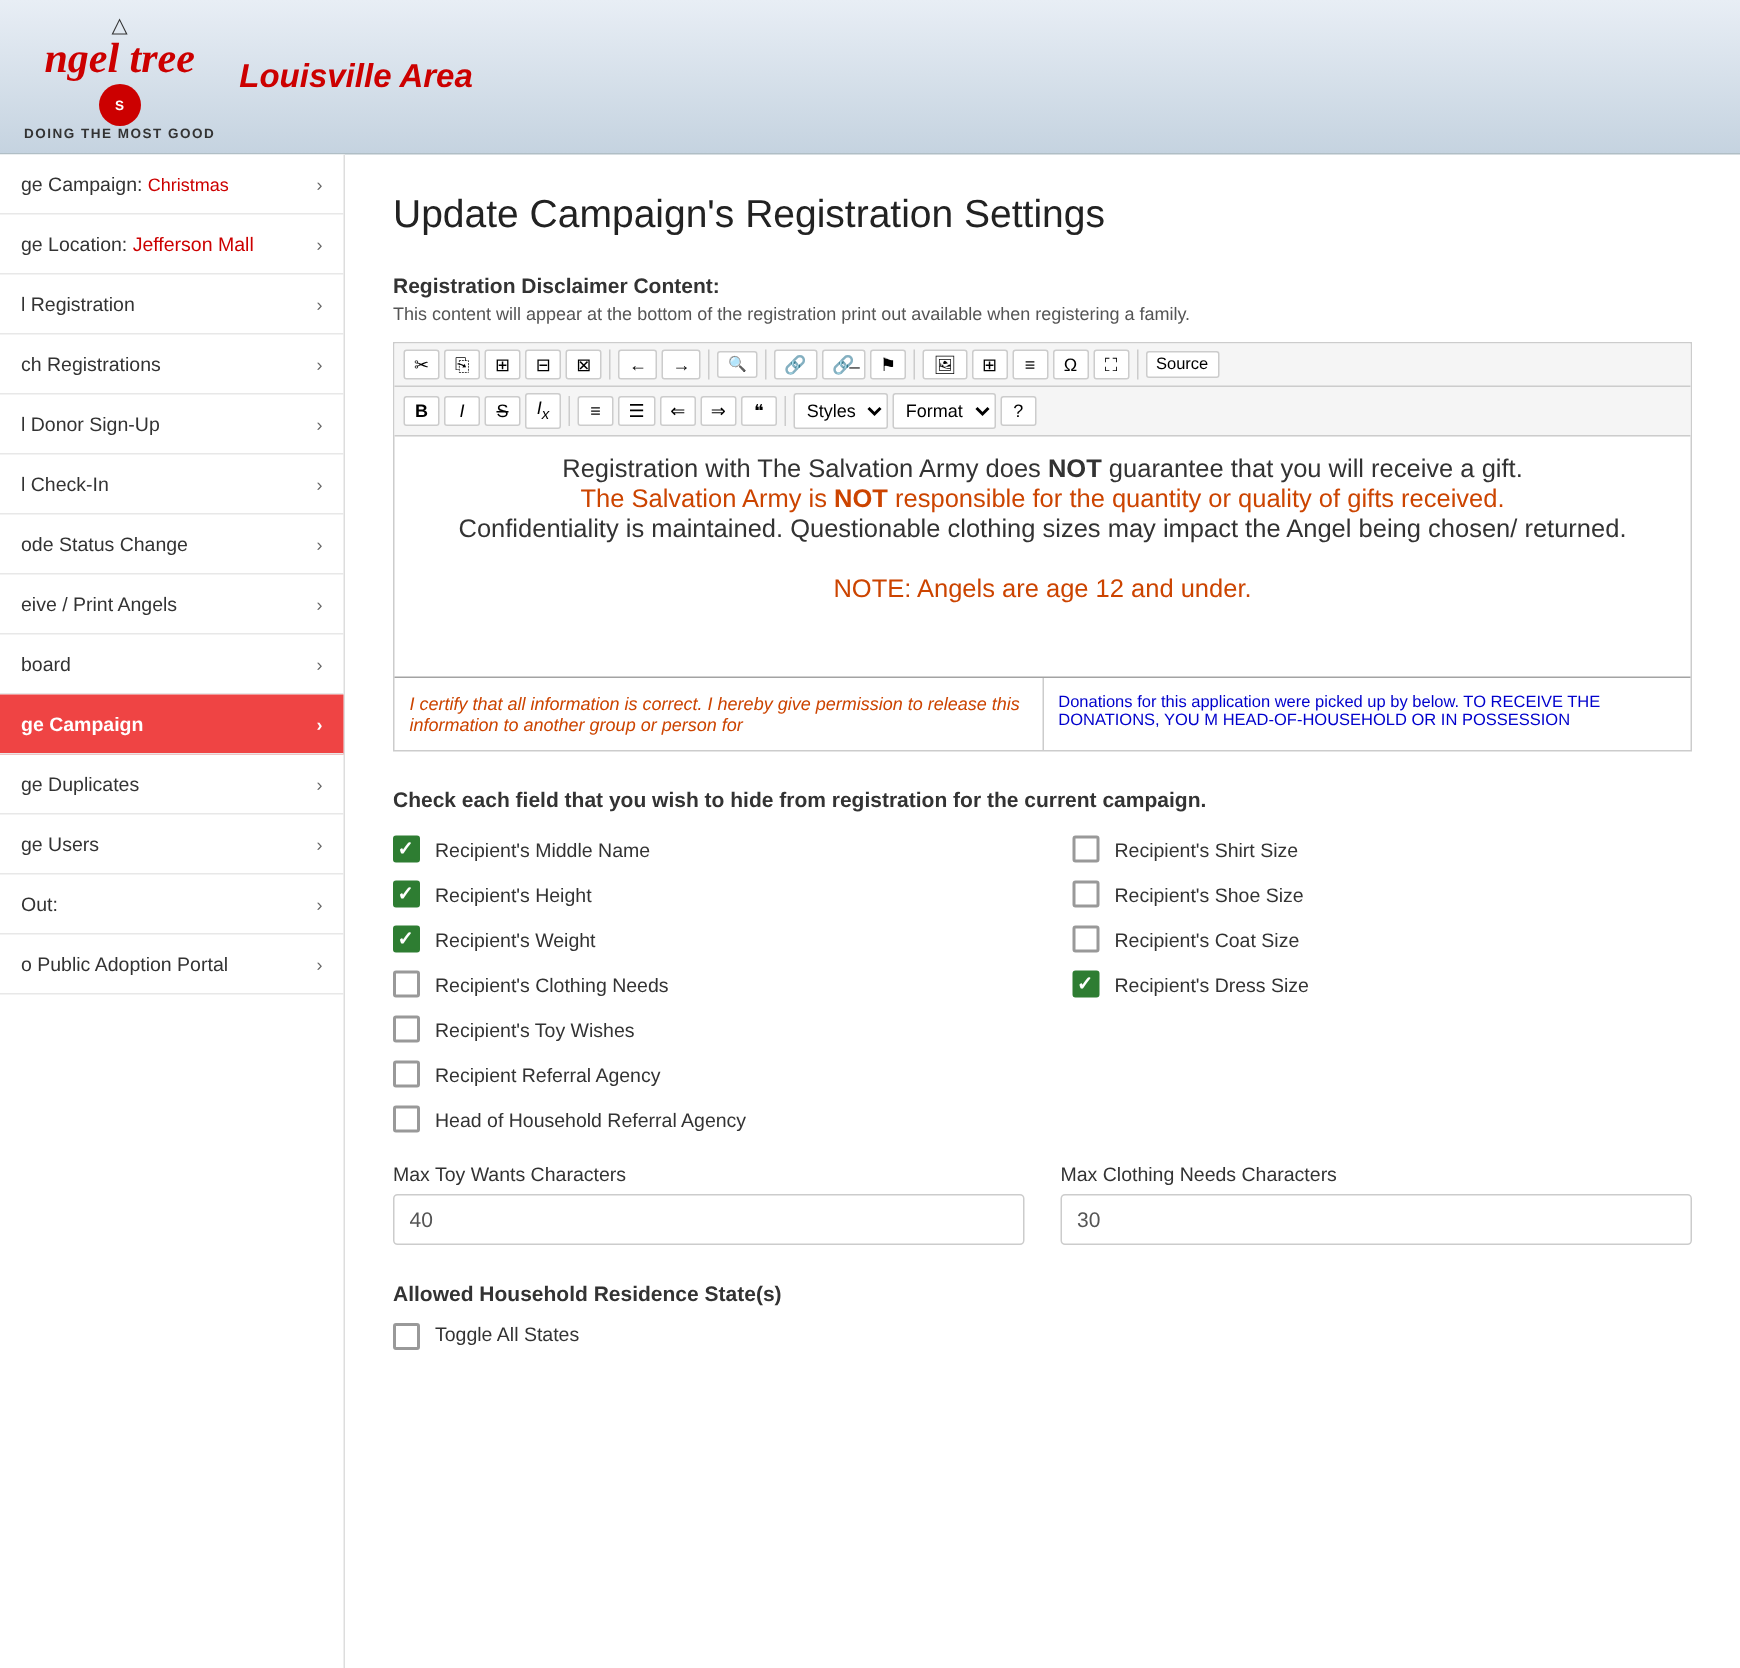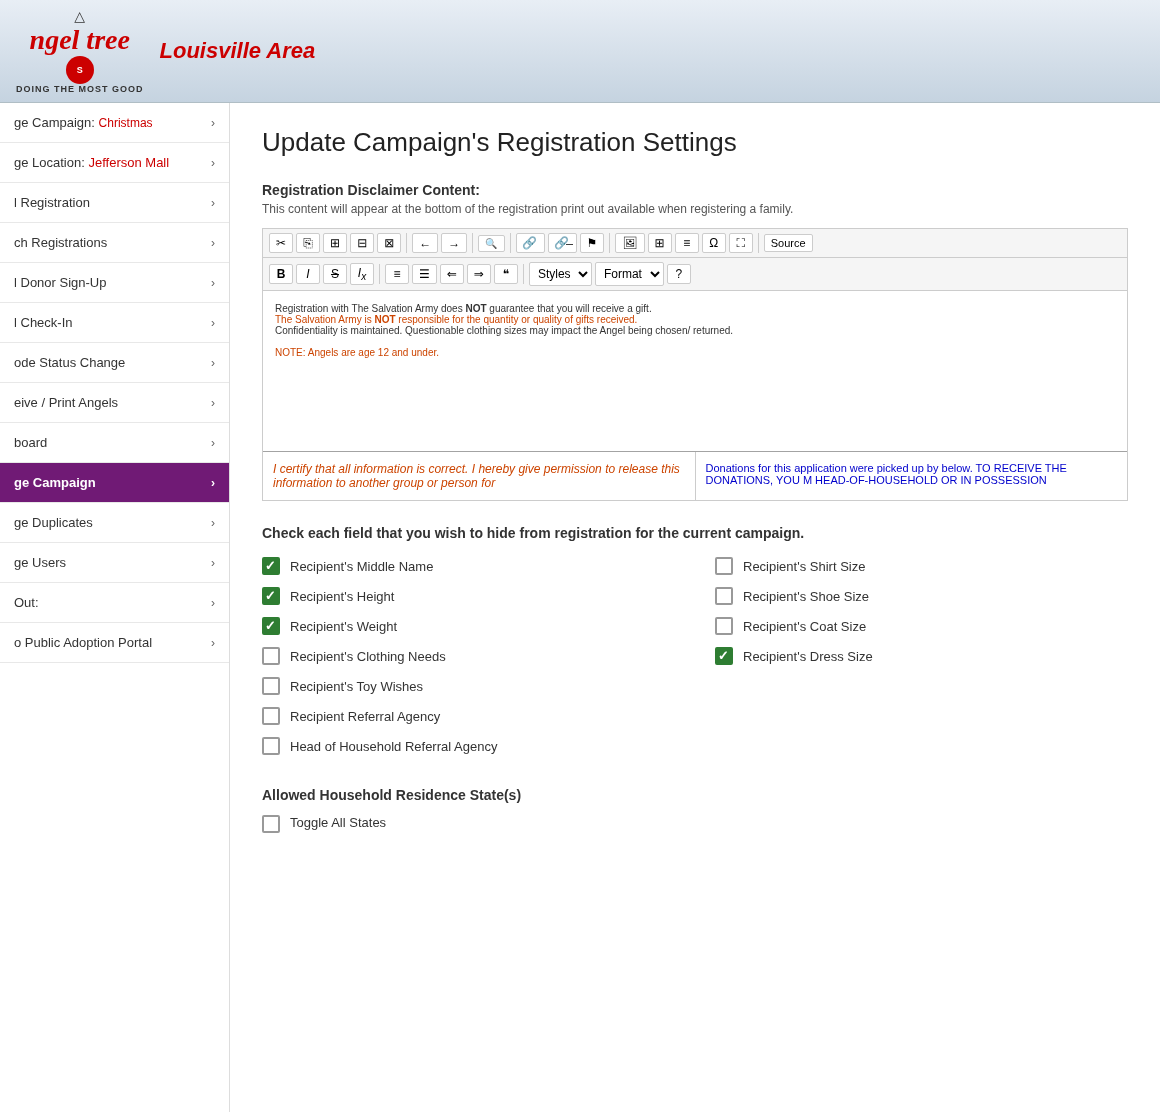--- a/index.html
+++ b/index.html
@@ -11,21 +11,21 @@
     .logo-tree { font-size: 28px; font-weight: bold; color: #cc0000; font-family: Georgia, serif; font-style: italic; }
     .logo-doing { font-size: 9px; color: #333; font-weight: bold; letter-spacing: 1px; }
     .header-title { color: #cc0000; font-size: 22px; font-style: italic; font-weight: bold; }
 
     
     .main-layout { display: flex; flex: 1; }
 
     
     .sidebar { width: 230px; background: #fff; border-right: 1px solid #ddd; flex-shrink: 0; }
     .sidebar-item { display: flex; align-items: center; justify-content: space-between; padding: 12px 14px; border-bottom: 1px solid #e8e8e8; cursor: pointer; font-size: 13px; color: #333; }
-    .sidebar-item.active { background: #701a75; color: #fff; font-weight: bold; }
+    .sidebar-item.active { background: #ef4444; color: #fff; font-weight: bold; }
     .sidebar-item .sidebar-label { flex: 1; }
     .sidebar-item .sidebar-sublabel { color: #cc0000; font-size: 12px; }
     .sidebar-item .chevron { font-size: 12px; color: #666; }
     .sidebar-item.active .chevron { color: #fff; }
     .sidebar-item .location-label { color: #cc0000; }
 
     
     .content { flex: 1; padding: 24px 32px; overflow-y: auto; }
     .page-title { font-size: 26px; font-weight: normal; color: #222; margin-bottom: 24px; }
 
@@ -35,30 +35,30 @@
 
     
     .editor-container { border: 1px solid #ccc; margin-bottom: 24px; }
     .toolbar { background: #f5f5f5; border-bottom: 1px solid #ccc; padding: 4px 6px; display: flex; flex-wrap: wrap; gap: 3px; align-items: center; }
     .toolbar-btn { border: 1px solid #ccc; background: #fff; padding: 2px 6px; font-size: 12px; cursor: pointer; border-radius: 2px; min-width: 24px; text-align: center; font-family: Arial, sans-serif; }
     .toolbar-btn.bold { font-weight: bold; }
     .toolbar-btn.italic { font-style: italic; }
     .toolbar-btn.strike { text-decoration: line-through; }
     .toolbar-separator { width: 1px; height: 20px; background: #ccc; margin: 0 2px; }
     .toolbar-select { border: 1px solid #ccc; background: #fff; padding: 2px 4px; font-size: 12px; cursor: pointer; border-radius: 2px; height: 24px; }
-    .editor-body { min-height: 160px; padding: 12px; font-size: 10px; overflow: hidden; }
+    .editor-body { min-height: 160px; padding: 12px; font-size: 17px; overflow: hidden; text-align: center; }
     .editor-text-red { color: #cc4400; }
     .editor-row { display: flex; border-top: 1px solid #a3a3a3; justify-content: space-between; }
     .editor-cell { flex: 1; padding: 10px; font-size: 12px; }
     .editor-cell:first-child { border-right: 1px solid #ccc; color: #cc4400; font-style: italic; }
     .editor-cell:last-child { color: #0000cc; font-size: 11px; }
 
     
     .check-section-title { font-weight: bold; margin-bottom: 16px; font-size: 14px; }
-    .checkbox-grid { display: flex; gap: 40px; margin-bottom: 32px; }
+    .checkbox-grid { display: flex; gap: 40px; margin-bottom: 20px; }
     .checkbox-col { display: flex; flex-direction: column; gap: 12px; flex: 1; }
     .checkbox-item { display: flex; align-items: center; gap: 10px; font-size: 13px; }
     .checkbox-checked { display: inline-block; width: 18px; height: 18px; background: #2e7d32; border: 2px solid #2e7d32; border-radius: 2px; position: relative; flex-shrink: 0; cursor: pointer; }
     .checkbox-checked::after { content: '✓'; color: #fff; font-size: 13px; font-weight: bold; position: absolute; top: -1px; left: 1px; }
     .checkbox-unchecked { display: inline-block; width: 18px; height: 18px; background: #fff; border: 2px solid #999; border-radius: 2px; flex-shrink: 0; cursor: pointer; }
 
     
     .inputs-row { display: flex; gap: 24px; margin-bottom: 24px; }
     .input-group { flex: 1; }
     .input-label { font-size: 13px; margin-bottom: 6px; color: #333; }
@@ -301,20 +301,30 @@
           </div>
 
           <div class="checkbox-item">
             <span class="checkbox-checked"></span>
             <span>Recipient's Dress Size</span>
           </div>
 
         </div>
       </div>
 
+      <div class="inputs-row">
+        <div class="input-group">
+          <div class="input-label">Max Toy Wants Characters</div>
+          <input class="input-field" type="text" value="40" style="">
+        </div>
+        <div class="input-group">
+          <div class="input-label">Max Clothing Needs Characters</div>
+          <input class="input-field" type="text" value="30" style="">
+        </div>
+      </div>
 
       <div>
         <div class="allowed-title">Allowed Household Residence State(s)</div>
         <div class="toggle-states">
           <span class="checkbox-unchecked"></span>
           <span>Toggle All States</span>
         </div>
       </div>
 
     </div>

